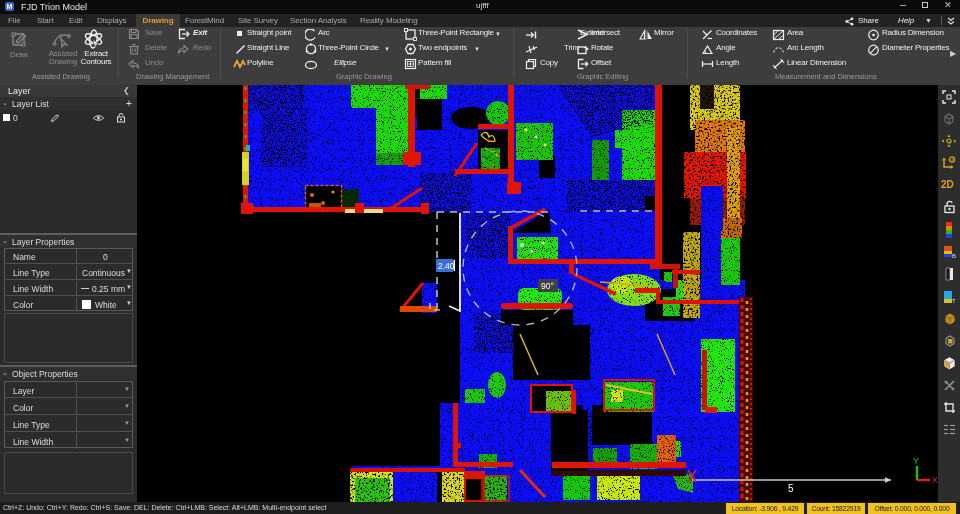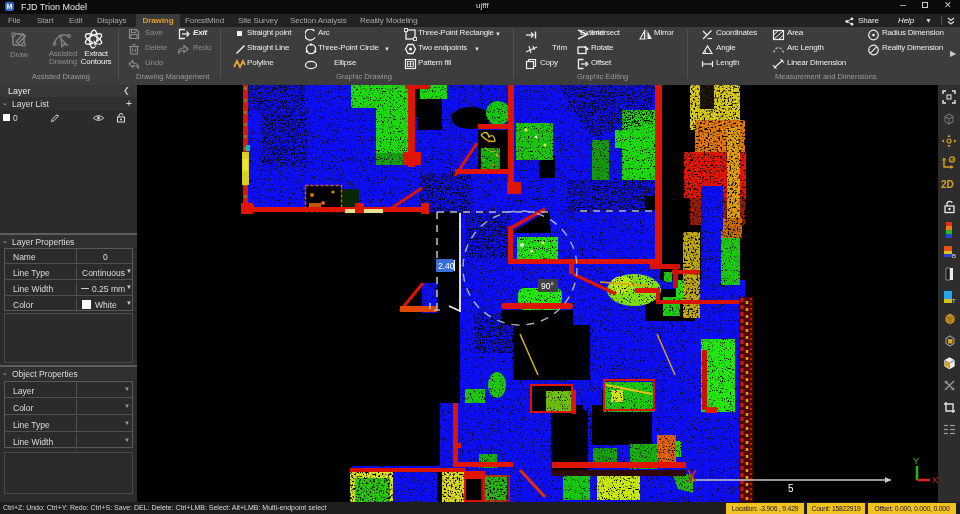--- a/index.html
+++ b/index.html
@@ -73,39 +73,39 @@
     <div class="rlabel rgray" style="left:145px;top:1px;">Save</div>
     <div class="rlabel rgray" style="left:145px;top:16px;">Delete</div>
     <div class="rlabel rgray" style="left:145px;top:31px;">Undo</div>
     <div class="rlabel" style="left:193px;top:1px;font-weight:bold;font-style:italic;">Exit</div>
     <div class="rlabel rgray" style="left:193px;top:16px;">Redo</div>
     <div class="rlabel" style="left:247px;top:1px;">Straight point</div>
     <div class="rlabel" style="left:247px;top:16px;">Straight Line</div>
     <div class="rlabel" style="left:247px;top:31px;">Polyline</div>
     <div class="rlabel" style="left:318px;top:1px;">Arc</div>
     <div class="rlabel" style="left:318px;top:16px;">Three-Point Circle</div>
-    <div class="rlabel" style="left:334px;top:31px;">Ellipse</div>
+    <div class="rlabel" style="left:334px;top:31px;font-style:italic;">Ellipse</div>
     <div class="rlabel" style="left:418px;top:1px;">Three-Point Rectangle</div>
     <div class="rlabel" style="left:418px;top:16px;">Two endpoints</div>
     <div class="rlabel" style="left:418px;top:31px;">Pattern fill</div>
     <div class="rlabel" style="left:540px;top:1px;margin-left:40px;">Extend</div>
-    <div class="rlabel" style="left:552px;top:16px;">Trim</div>
+    <div class="rlabel" style="left:564px;top:16px;">Trim</div>
     <div class="rlabel" style="left:540px;top:31px;">Copy</div>
     <div class="rlabel" style="left:591px;top:1px;">Intersect</div>
     <div class="rlabel" style="left:591px;top:16px;">Rotate</div>
     <div class="rlabel" style="left:591px;top:31px;">Offset</div>
     <div class="rlabel" style="left:654px;top:1px;">Mirror</div>
     <div class="rlabel" style="left:716px;top:1px;">Coordinates</div>
     <div class="rlabel" style="left:716px;top:16px;">Angle</div>
     <div class="rlabel" style="left:716px;top:31px;">Length</div>
     <div class="rlabel" style="left:787px;top:1px;">Area</div>
     <div class="rlabel" style="left:787px;top:16px;">Arc Length</div>
     <div class="rlabel" style="left:787px;top:31px;">Linear Dimension</div>
     <div class="rlabel" style="left:882px;top:1px;">Radius Dimension</div>
-    <div class="rlabel" style="left:882px;top:16px;">Reality Dimension</div>
+    <div class="rlabel" style="left:882px;top:16px;">Diameter Properties</div>
     <div class="rlabel" style="left:950px;top:22px;color:#ccc;">▶</div>
     <div id="ribbonicons" class="abs" style="left:0;top:0;width:960px;height:58px;">
 
       <svg class="abs" style="left:11px;top:3px;" width="18" height="18" viewBox="0 0 18 18">
           <rect x="2" y="4" width="11" height="11" rx="1" fill="none" stroke="#8b8b8b" stroke-width="1.3"></rect>
           <path d="M5 12 L12 4 L14.5 6 L7.5 13 Z" fill="none" stroke="#8b8b8b" stroke-width="1.2"></path>
           <rect x="1" y="3" width="3" height="3" fill="#3d3d3d" stroke="#8b8b8b"></rect>
           <rect x="11" y="13" width="3" height="3" fill="#3d3d3d" stroke="#8b8b8b"></rect>
         </svg>
       <svg class="abs" style="left:52px;top:3px;" width="20" height="18" viewBox="0 0 20 18">

